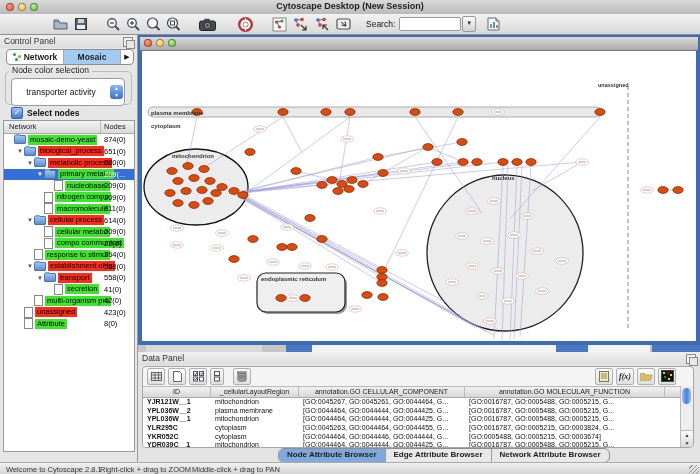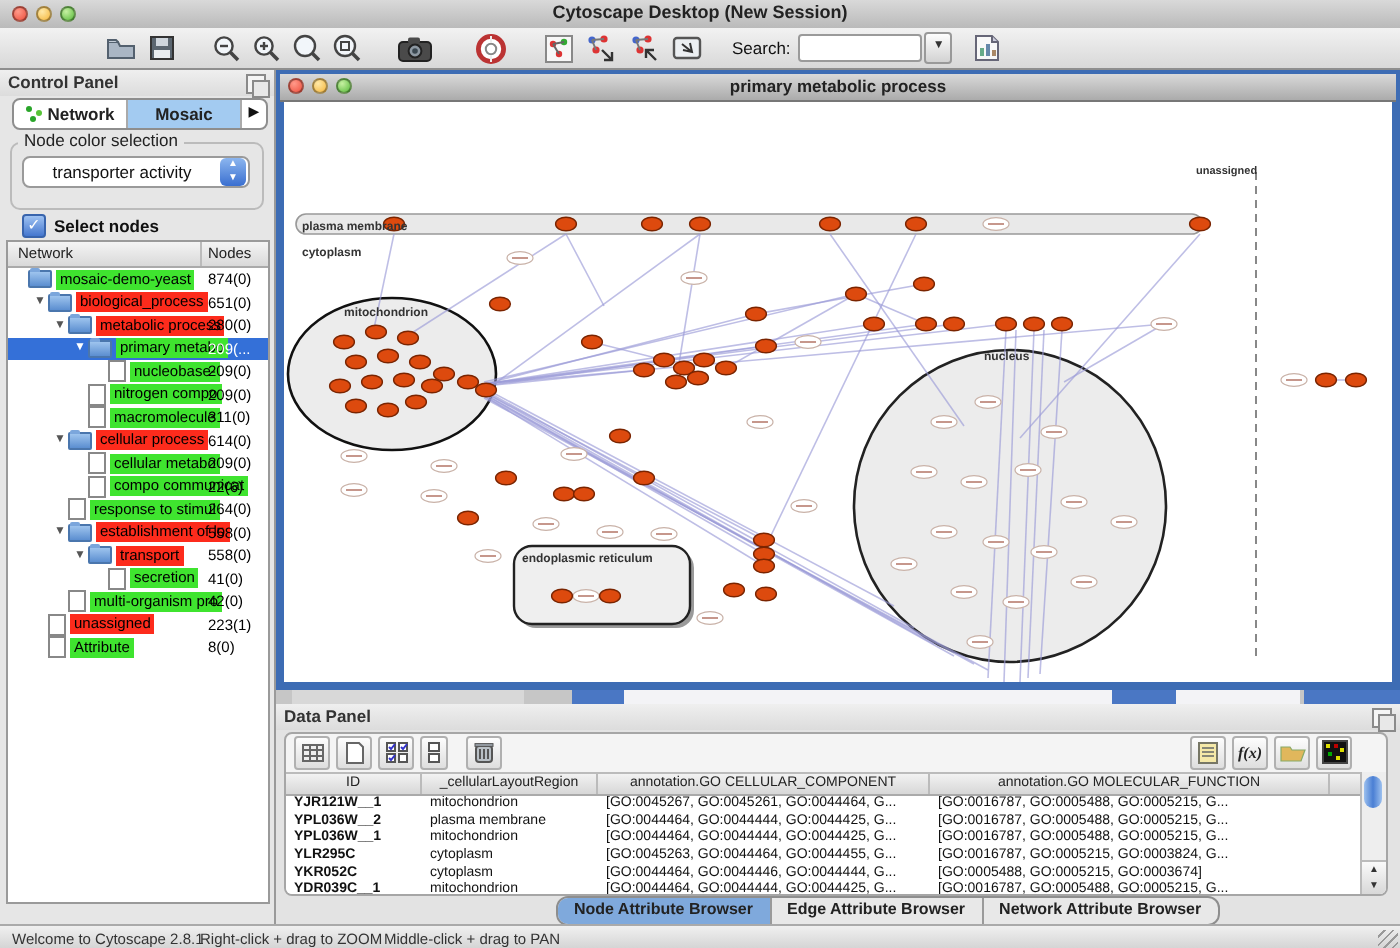--- a/index.html
+++ b/index.html
@@ -25,38 +25,38 @@
     display:flex;align-items:center;padding-left:47px;}
   .tbtn{width:18px;height:17px;display:flex;align-items:center;justify-content:center;flex:0 0 auto;}
   #search-lab{font-size:8.5px;color:#111;margin-left:14px;}
   #search-field{margin-left:4px;width:56px;height:12px;background:#fff;
     border:1px solid #9a9a9a;border-radius:2px;font-size:8px;padding:0 2px;}
   #search-drop{width:12px;height:14px;margin-left:1px;background:linear-gradient(#fdfdfd,#d2d2d2);
     border:1px solid #999;border-radius:2px;font-size:6px;line-height:13px;text-align:center;color:#333;}
   
   #control-panel{left:0;top:35px;width:138px;height:427px;background:#e6e6e6;
     border-right:1px solid #9a9a9a;box-sizing:border-box;}
-  .panel-head{height:13px;line-height:13px;font-size:8.5px;font-weight:700;color:#333;
+  .panel-head{height:13px;line-height:13px;font-size:8.5px;font-weight:400;color:#333;
     padding-left:4px;background:linear-gradient(#efefef,#dcdcdc);position:relative;}
   .float-ic{position:absolute;right:4px;top:2px;width:8px;height:8px;border:1px solid #8a8a8a;background:#f5f5f5;}
   .float-ic:before{content:"";position:absolute;left:2px;top:2px;width:7px;height:7px;border:1px solid #8a8a8a;background:#e8e8e8;}
   #cp-tabs{position:absolute;left:6px;top:14px;width:126px;height:14px;display:flex;
     border:1px solid #8e8e8e;border-radius:4px;background:#fff;overflow:hidden;}
   .cp-tab{flex:1;display:flex;align-items:center;justify-content:center;gap:3px;
     font-size:8.5px;font-weight:700;color:#222;border-right:1px solid #aaa;}
   .cp-tab.sel{background:#a3cbf1;}
   .cp-tab-arrow{flex:0 0 12px;text-align:center;font-size:7px;line-height:13px;color:#111;}
   .net-glyph{width:8px;height:8px;position:relative;}
   .net-glyph i{position:absolute;width:3px;height:3px;border-radius:50%;background:#2aa52a;}
   .net-glyph i:nth-child(2){left:5px;top:2px;background:#57c437;}
   .net-glyph i:nth-child(3){left:2px;top:5px;background:#2aa52a;}
   #groupbox{position:absolute;left:5px;top:36px;width:127px;height:34px;
     border:1px solid #bbb;border-radius:5px;box-sizing:border-box;}
   #group-label{position:absolute;left:9px;top:30px;font-size:8.5px;color:#222;background:#e6e6e6;padding:0 3px;}
-  #color-combo{position:absolute;left:11px;top:43px;width:114px;height:16px;background:#fff;
+  #color-combo{position:absolute;left:11px;top:43px;width:114px;height:28px;background:#fff;
     border:1px solid #9a9a9a;border-radius:4px;display:flex;align-items:center;box-sizing:border-box;}
   #color-combo .val{flex:1;font-size:8.5px;text-align:center;color:#111;}
   #color-combo .cap{width:13px;height:14px;background:linear-gradient(#8cb6ef,#3a6fd0);
     border-radius:3px;margin-right:1px;color:#fff;font-size:5px;line-height:7px;text-align:center;}
   #select-row{position:absolute;left:11px;top:72px;display:flex;align-items:center;gap:4px;}
   #cb{width:10px;height:10px;border-radius:2px;background:linear-gradient(#9ec2f2,#4577cf);
     border:1px solid #3864ad;color:#fff;font-size:8px;line-height:10px;text-align:center;}
   #select-lab{font-size:8.5px;font-weight:700;color:#111;}
   
   #tree-box{position:absolute;left:3px;top:85px;width:132px;height:332px;background:#fff;
@@ -380,41 +380,40 @@
           <span class="arr"></span>
           <span class="file-ic"></span>
           <span class="tlabel green">multi-organism pro</span>
           <span class="tval">42(0)</span>
         </div>
         <div class="tree-row">
           <span style="flex: 0 0 12px;"></span>
           <span class="arr"></span>
           <span class="file-ic"></span>
           <span class="tlabel red">unassigned</span>
-          <span class="tval">223(1)</span>
+          <span class="tval">423(0)</span>
         </div>
         <div class="tree-row">
           <span style="flex: 0 0 12px;"></span>
           <span class="arr"></span>
           <span class="file-ic"></span>
           <span class="tlabel green">Attribute</span>
           <span class="tval">8(0)</span>
         </div>
       </div>
   </div>
 </div>
 
 <div id="netwin" class="abs">
   <div id="net-titlebar">
     <div class="lights" style="left:4px;top:2px">
       <span class="light red"></span>
       <span class="light yellow"></span>
       <span class="light green"></span>
     </div>
-    <div class="wtitle">primary metabolic process</div>
   </div>
   <div id="canvas">
     <svg id="graph" width="554" height="290" viewBox="0 0 554 290">
         <rect x="6" y="56" width="453" height="10" rx="5" fill="#e9e9e9" stroke="#999" stroke-width="0.8"></rect>
         <circle cx="363" cy="202" r="78" fill="#ececec" stroke="#222" stroke-width="1.3"></circle>
         <ellipse cx="54" cy="136" rx="52" ry="38" fill="#ececec" stroke="#111" stroke-width="1.3"></ellipse>
         <rect x="117" y="224" width="88" height="39" rx="9" fill="#9a9a9a"></rect>
         <rect x="115" y="222" width="88" height="39" rx="9" fill="#efefef" stroke="#222" stroke-width="1.2"></rect>
         <line x1="486" y1="35" x2="486" y2="278" stroke="#888" stroke-width="1" stroke-dasharray="4,3"></line>
         <line x1="100" y1="141" x2="295" y2="111" stroke="#9c9cd8" stroke-width="0.8" opacity="0.65"></line>

